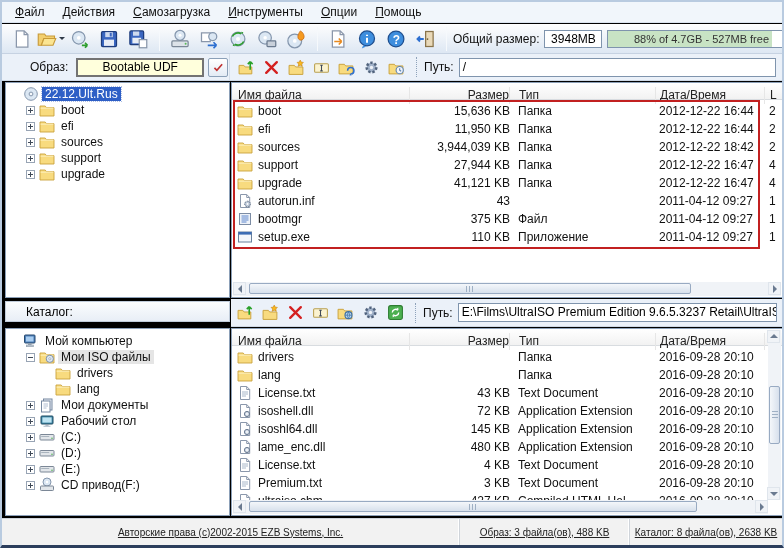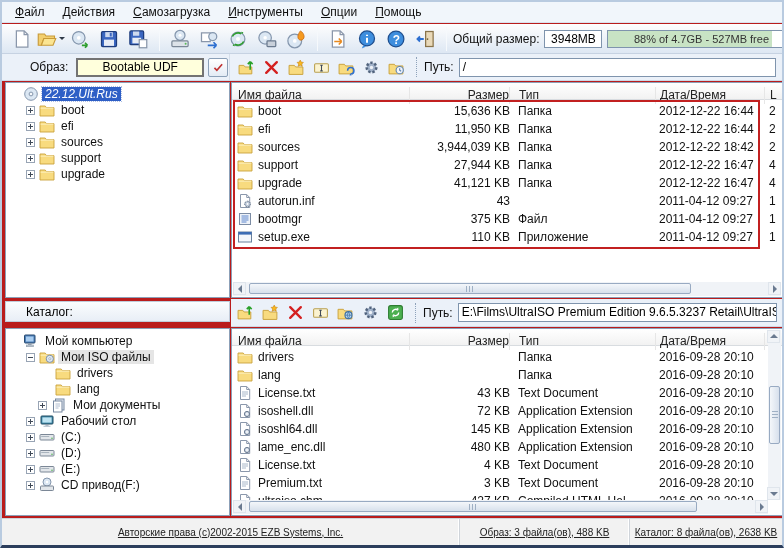--- a/index.html
+++ b/index.html
@@ -1,17 +1,17 @@
 <!DOCTYPE html>
 <html><head>
 <meta charset="utf-8">
 <style>
   html,body{margin:0;padding:0;background:#fff;font-family:"Liberation Sans",sans-serif;}
   *{box-sizing:border-box;}
-  #win{position:relative;width:784px;height:548px;background:#b91c1c;
+  #win{position:relative;width:784px;height:548px;background:#000000;
        border:2px solid #b9cbe0;border-bottom:3px solid #2c3e5c;outline:1px solid #7a90ac;overflow:hidden;}
 
   
   #menubar{position:absolute;left:0;top:0;width:780px;height:21px;background:#f1f6fb;
            border-bottom:1px solid #d9e2ee;display:flex;align-items:center;padding-left:4px;}
   .menu-item{font-size:12px;color:#101010;padding:2px 9px;cursor:default;}
 
   
   #maintb{position:absolute;left:0;top:22px;width:780px;height:30px;
           background:linear-gradient(#fefefe,#dde7f3);border-bottom:1px solid #c6d2e2;
@@ -63,21 +63,21 @@
   
   .trow{display:flex;align-items:center;height:16px;font-size:12px;white-space:nowrap;color:#101010;}
   .exp{width:9px;height:9px;border:1px solid #98a4b4;background:#fff;display:inline-block;
        margin-right:4px;position:relative;flex:none;}
   .exp::before{content:'';position:absolute;left:1px;right:1px;top:3px;height:1px;background:#404a58;}
   .exp.plus::after{content:'';position:absolute;top:1px;bottom:1px;left:3px;width:1px;background:#404a58;}
   .exp-sp{width:13px;flex:none;display:inline-block;}
   .nicon{width:16px;height:16px;flex:none;margin-right:3px;}
   .nicon svg{width:16px;height:16px;display:block;}
   .tlabel{padding:0 3px;line-height:14px;}
-  .sel-active{background:#2e5fc6;color:#fff;outline:1px dotted #aebfe4;font-style:italic;}
+  .sel-active{background:#2e5fc6;color:#fff;outline:1px dotted #aebfe4;}
   .sel-inactive{background:#e5e5e5;}
 
   
   .lheader{position:absolute;left:0;right:0;top:0;height:17px;background:linear-gradient(#ffffff,#f2f2f2);
            border-bottom:1px solid #d8dce0;z-index:2;}
   .hcell{position:absolute;top:4px;height:17px;line-height:17px;font-size:12px;color:#222;
          white-space:nowrap;overflow:hidden;border-right:1px solid #e6e6e6;padding-left:1px;}
   .lrow{position:absolute;left:0;right:0;height:18px;}
   .cell{position:absolute;top:0;height:18px;line-height:18px;font-size:12px;color:#101010;
         white-space:nowrap;overflow:hidden;}
@@ -666,21 +666,21 @@
       <div class="trow" style="padding-left: 36px;">
         <span class="exp-sp"></span>
         <span class="nicon">
           <svg viewBox="0 0 16 16">
             <path d="M1 4h5.2l1.3 1.7H15v8.3H1z" fill="#f8db7f" stroke="#caa23d" stroke-width=".9"></path>
             <path d="M1.6 6.2h12.8" stroke="#fdf0bd" stroke-width="1"></path>
           </svg>
         </span>
         <span class="tlabel">lang</span>
       </div>
-      <div class="trow" style="padding-left: 32px;">
+      <div class="trow" style="padding-left: 20px;">
         <span class="exp plus"></span>
         <span class="nicon">
           <svg viewBox="0 0 16 16">
             <rect x="4.5" y="2" width="8.5" height="11" fill="#e8edf5" stroke="#7688a0"></rect>
             <rect x="2.5" y="4" width="8.5" height="11" fill="#fff" stroke="#7688a0"></rect>
             <path d="M4.5 7h4.5M4.5 9h4.5M4.5 11h3" stroke="#9cacc4" stroke-width=".8"></path>
           </svg>
         </span>
         <span class="tlabel">Мои документы</span>
       </div>

